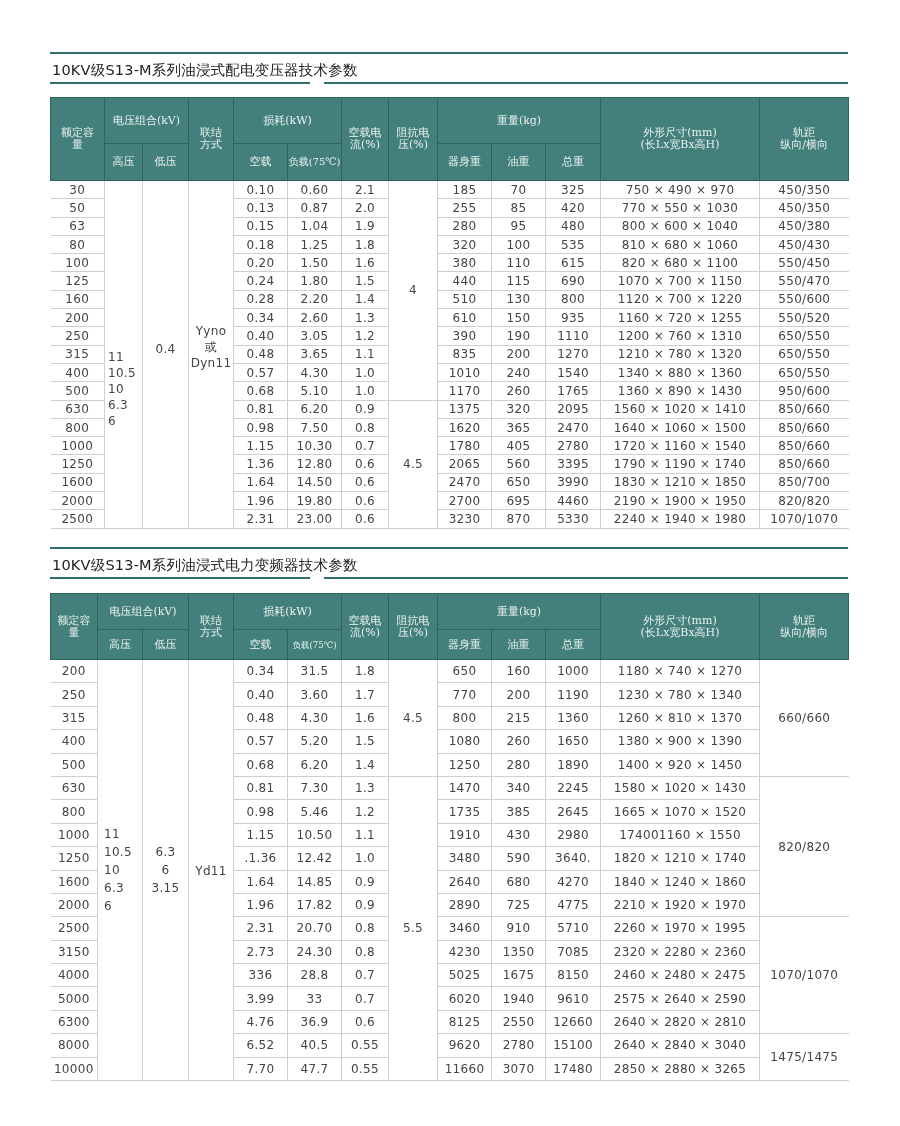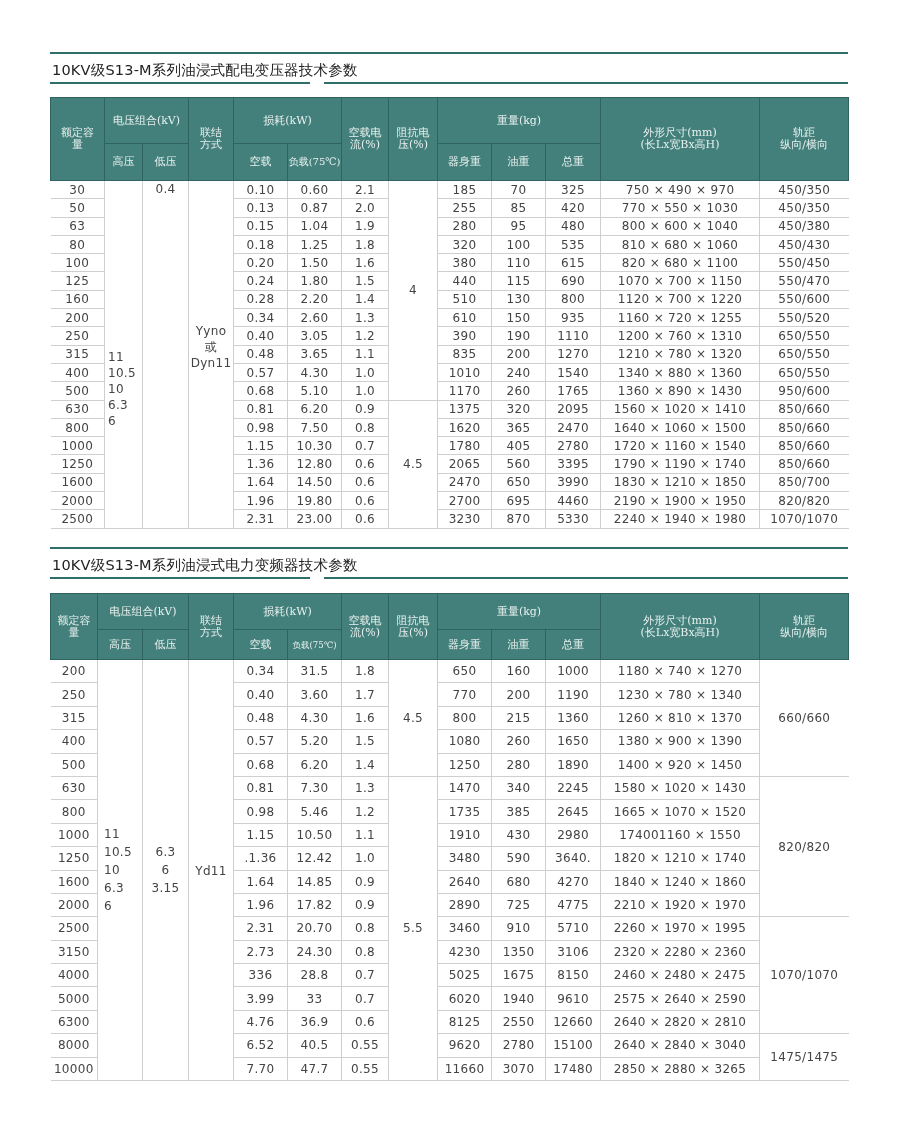--- a/index.html
+++ b/index.html
@@ -76,21 +76,21 @@
     <tbody id="t1body">
         <tr>
           <td class="first">30</td>
           <td rowspan="19" class="merged" style="padding-top:70px;text-align:left;padding-left:3px;">
             <div>11</div>
             <div>10.5</div>
             <div>10</div>
             <div>6.3</div>
             <div>6</div>
           </td>
-          <td rowspan="19" class="merged" style="vertical-align: top; padding-bottom: 0px;">0.4</td>
+          <td rowspan="19" class="merged" style="padding-top: 160px; vertical-align: top; padding-bottom: 0px;">0.4</td>
           <td rowspan="19" class="merged" style="vertical-align:top;padding-top:142px;">
             <div>Yyno</div>
             <div>或</div>
             <div>Dyn11</div>
           </td>
           <td>0.10</td>
           <td>0.60</td>
           <td>2.1</td>
           <td rowspan="12">4</td>
           <td>185</td>
@@ -491,21 +491,21 @@
           <td>2260 × 1970 × 1995</td>
           <td rowspan="5" class="last">1070/1070</td>
         </tr>
         <tr>
           <td class="first">3150</td>
           <td>2.73</td>
           <td>24.30</td>
           <td>0.8</td>
           <td>4230</td>
           <td>1350</td>
-          <td>3106</td>
+          <td>7085</td>
           <td>2320 × 2280 × 2360</td>
         </tr>
         <tr>
           <td class="first">4000</td>
           <td>336</td>
           <td>28.8</td>
           <td>0.7</td>
           <td>5025</td>
           <td>1675</td>
           <td>8150</td>

